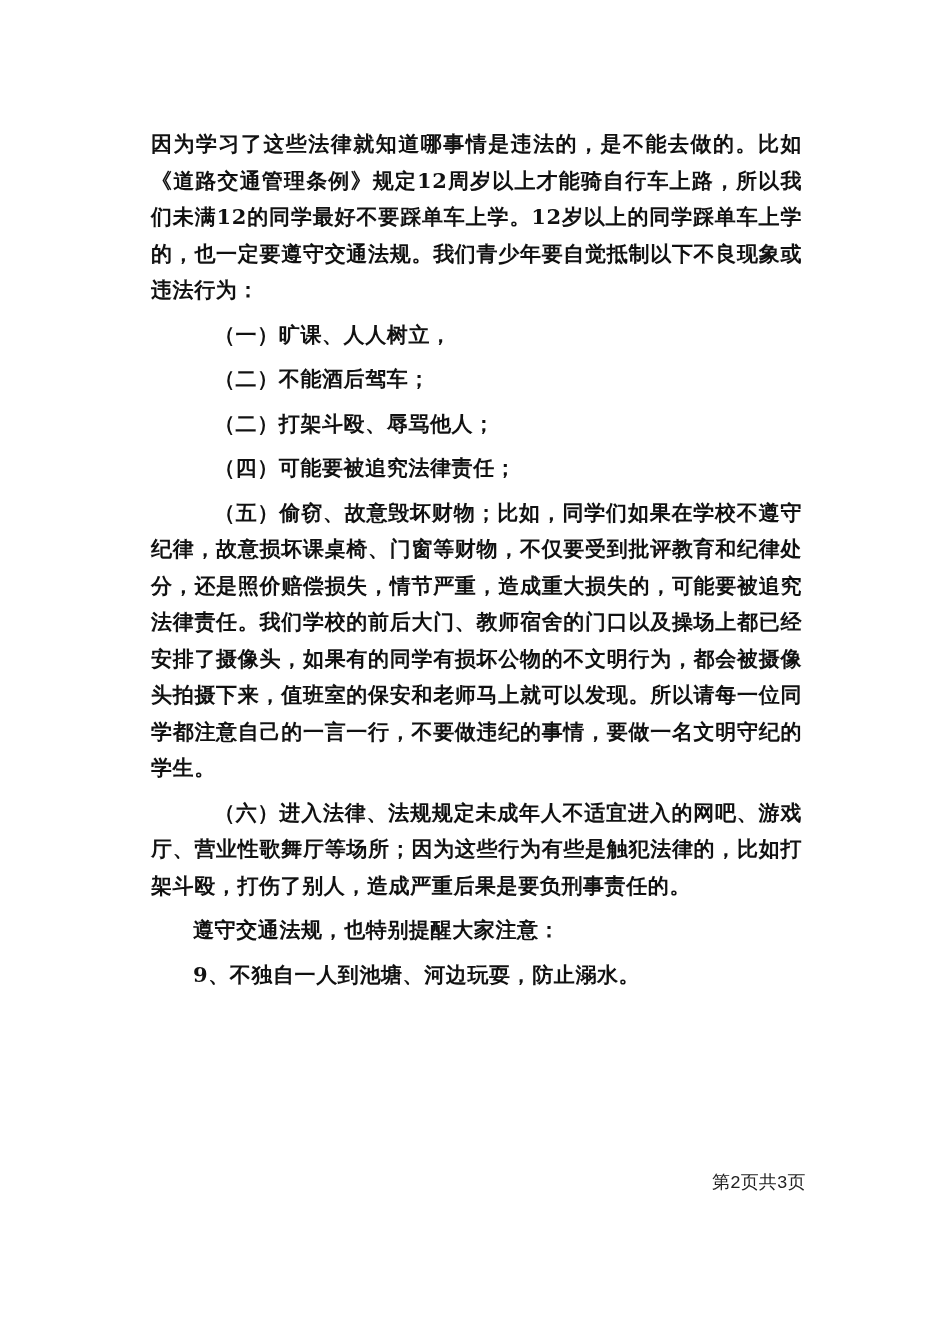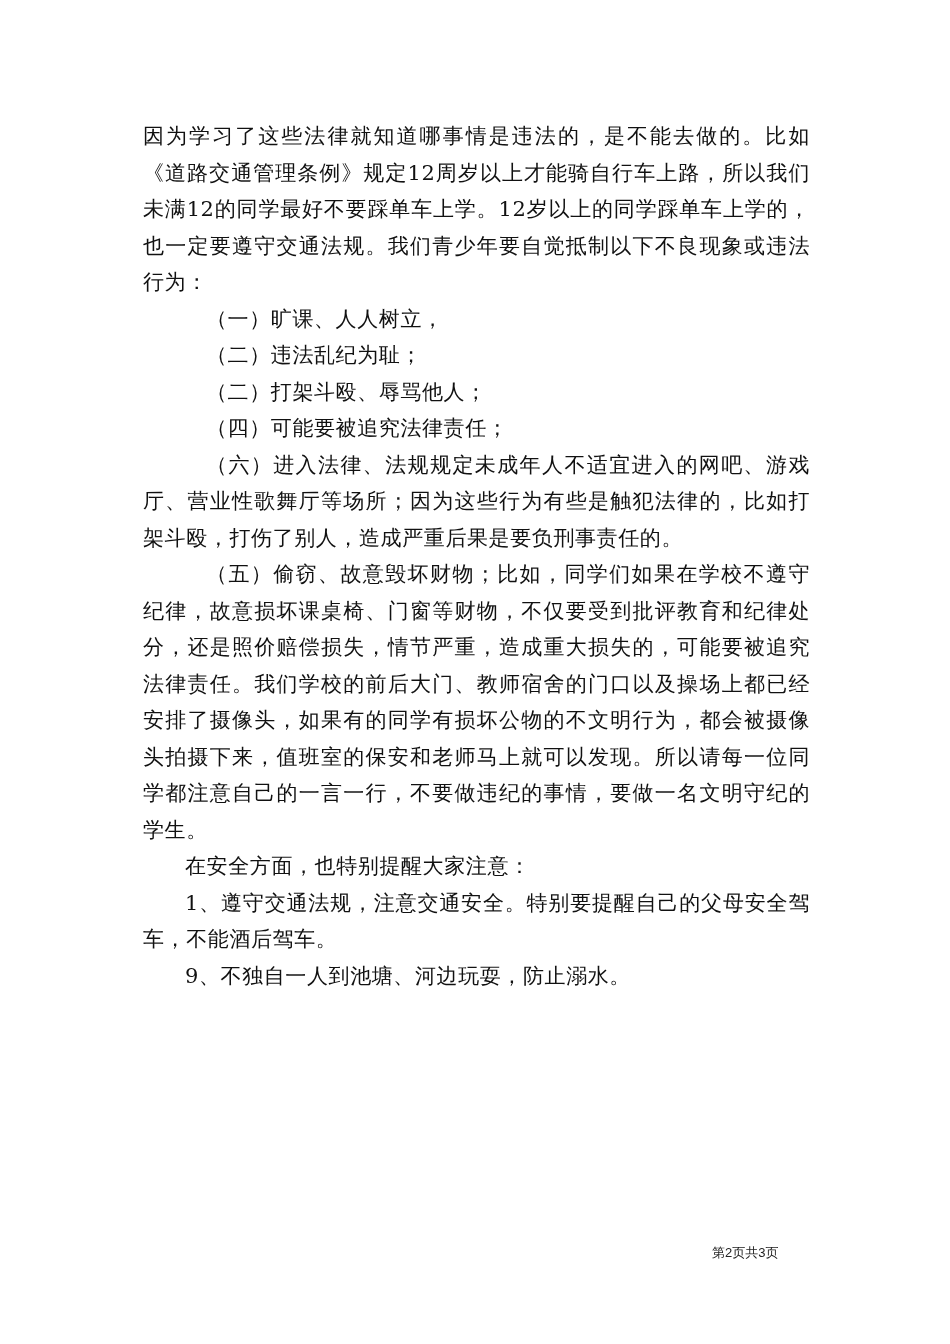--- a/index.html
+++ b/index.html
@@ -4,39 +4,38 @@
 <style>
   html, body { margin: 0; padding: 0; background: #ffffff; }
   body { width: 950px; height: 1344px; position: relative; overflow: hidden; }
   .page { position: absolute; left: 0; top: 0; width: 950px; height: 1344px; background: #fff; }
   .content {
     position: absolute; left: 143px; top: 118px; width: 667px;
     font-family: "DejaVu Serif", "Liberation Serif", serif;
     font-size: 21px; color: #111; line-height: 36.5px;
     letter-spacing: 0.6px;
   }
-  .para { margin: 0; text-align: justify; text-align-last: left; }
+  .para { margin: 8px; text-align: justify; text-align-last: left; font-weight: bold; }
   .indent { text-indent: 2em; }
   .item-indent { text-indent: 3em; }
   .footer {
-    position: absolute; left: 712px; top: 1244px;
-    font-family: Liberation Sans, sans-serif;
-    font-size: 13px; color: #222;
+    position: absolute; left: 712px; top: 1170px;
+    font-family: Liberation Mono, monospace;
+    font-size: 18px; color: #222;
   }
 </style>
 </head>
 <body>
 
 <div class="page">
   <div class="content">
     <p class="para">因为学习了这些法律就知道哪事情是违法的，是不能去做的。比如《道路交通管理条例》规定12周岁以上才能骑自行车上路，所以我们未满12的同学最好不要踩单车上学。12岁以上的同学踩单车上学的，也一定要遵守交通法规。我们青少年要自觉抵制以下不良现象或违法行为：</p>
     <p class="para item-indent">（一）旷课、人人树立，</p>
-    <p class="para item-indent">（二）违法乱纪为耻；</p>
+    <p class="para item-indent">（二）不能酒后驾车；</p>
     <p class="para item-indent">（二）打架斗殴、辱骂他人；</p>
     <p class="para item-indent">（四）可能要被追究法律责任；</p>
+    <p class="para item-indent">（五）偷窃、故意毁坏财物；比如，同学们如果在学校不遵守纪律，故意损坏课桌椅、门窗等财物，不仅要受到批评教育和纪律处分，还是照价赔偿损失，情节严重，造成重大损失的，可能要被追究法律责任。我们学校的前后大门、教师宿舍的门口以及操场上都已经安排了摄像头，如果有的同学有损坏公物的不文明行为，都会被摄像头拍摄下来，值班室的保安和老师马上就可以发现。所以请每一位同学都注意自己的一言一行，不要做违纪的事情，要做一名文明守纪的学生。</p>
     <p class="para item-indent">（六）进入法律、法规规定未成年人不适宜进入的网吧、游戏厅、营业性歌舞厅等场所；因为这些行为有些是触犯法律的，比如打架斗殴，打伤了别人，造成严重后果是要负刑事责任的。</p>
-    <p class="para item-indent">（五）偷窃、故意毁坏财物；比如，同学们如果在学校不遵守纪律，故意损坏课桌椅、门窗等财物，不仅要受到批评教育和纪律处分，还是照价赔偿损失，情节严重，造成重大损失的，可能要被追究法律责任。我们学校的前后大门、教师宿舍的门口以及操场上都已经安排了摄像头，如果有的同学有损坏公物的不文明行为，都会被摄像头拍摄下来，值班室的保安和老师马上就可以发现。所以请每一位同学都注意自己的一言一行，不要做违纪的事情，要做一名文明守纪的学生。</p>
-    <p class="para indent">在安全方面，也特别提醒大家注意：</p>
-    <p class="para indent">1、遵守交通法规，注意交通安全。特别要提醒自己的父母安全驾车，不能酒后驾车。</p>
+    <p class="para indent">遵守交通法规，也特别提醒大家注意：</p>
     <p class="para indent">9、不独自一人到池塘、河边玩耍，防止溺水。</p>
   </div>
   <div class="footer">第2页共3页</div>
 </div>
 
 </body></html>

